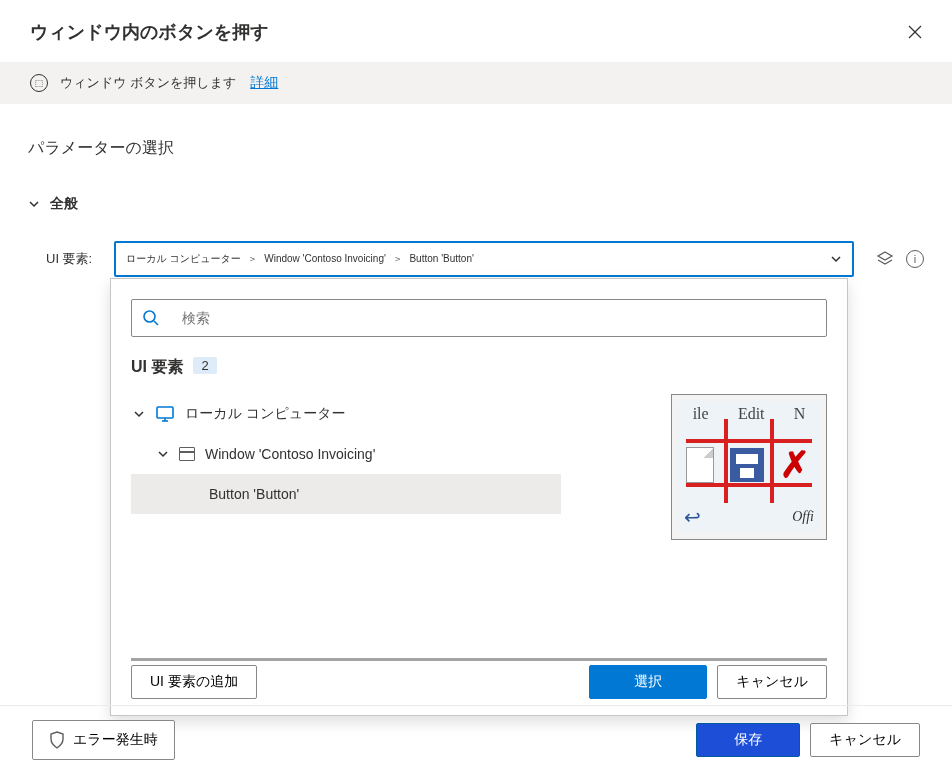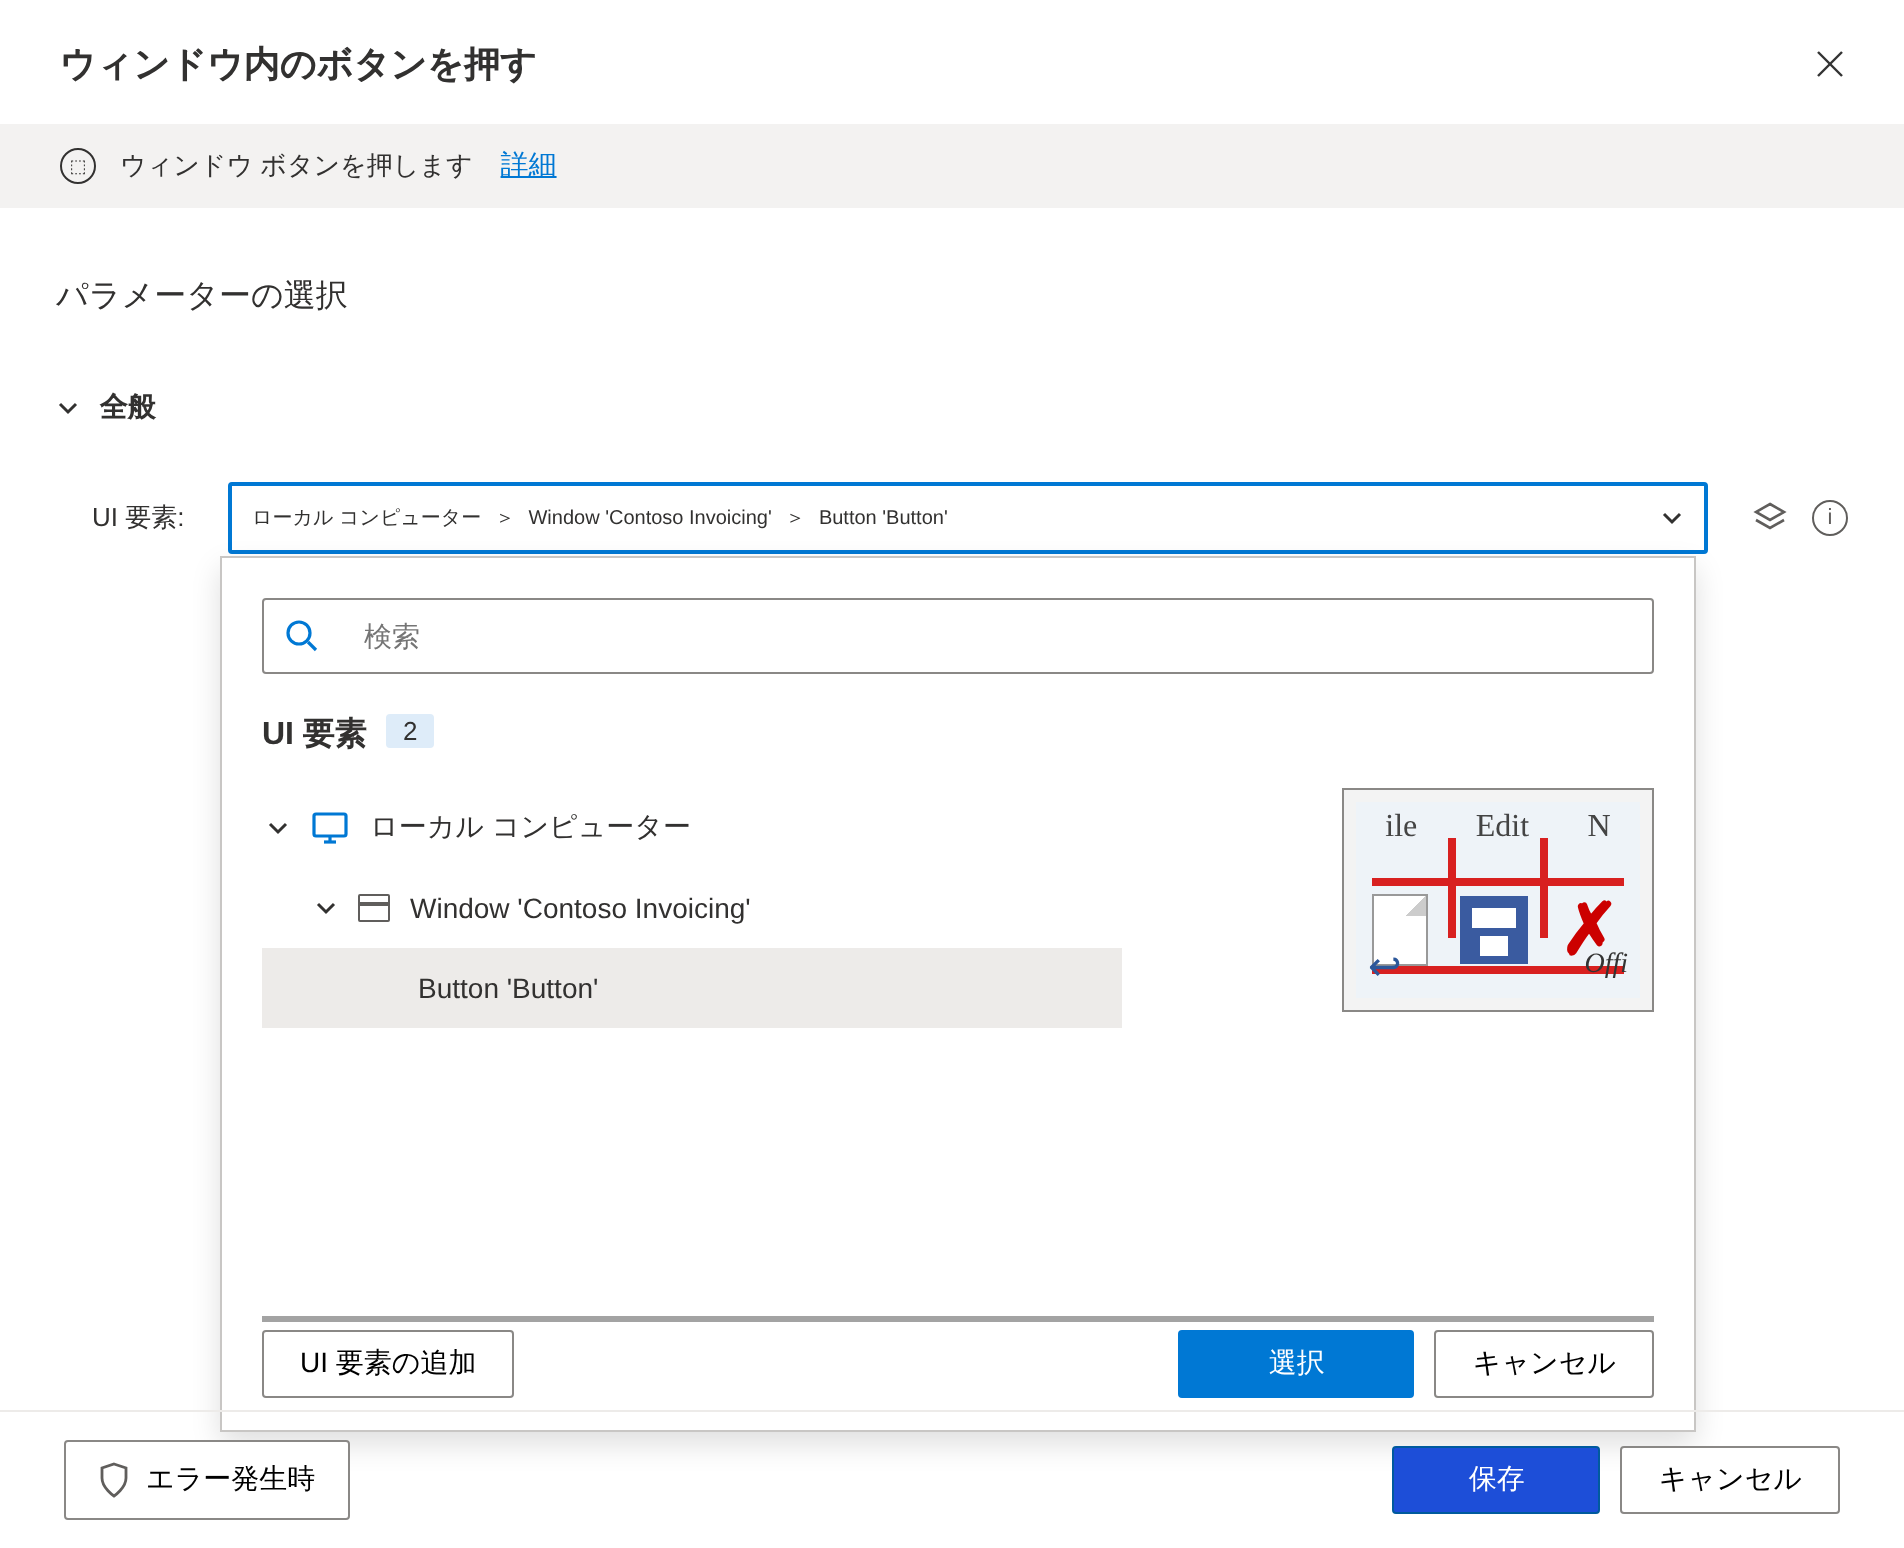--- a/index.html
+++ b/index.html
@@ -116,21 +116,21 @@
       font-size: 14px;
     }
     .tree-row.level-1 { padding-left: 26px; }
     .tree-row.level-2 { padding-left: 78px; background:#edebe9; max-width:430px; }
     .tree .monitor { color:#0078d4; }
     .tree .chev { width:12px; height:12px; }
     .win-icon { width:16px; height:14px; border:1.5px solid #605e5c; border-radius:1px; position:relative; }
     .win-icon::before { content:""; position:absolute; left:0; right:0; top:3px; height:1.5px; background:#605e5c; }
 
     .thumbnail {
-      width: 156px; height: 112px;
+      width: 156px; height: 146px;
       border:1px solid #8a8886;
       background:#f3f3f3;
       position:relative;
       overflow:hidden;
     }
     .thumb-inner { position:absolute; inset:6px; background:#eef3f8;}
     .thumb-menu { position:absolute; top:4px; left:0; right:0; display:flex; justify-content:space-around; font-size:16px; color:#444; font-family: "Times New Roman", serif; }
     .thumb-toolbar { position:absolute; top:34px; left:0; right:0; height:60px; display:flex; align-items:center; justify-content:space-around; }
     .thumb-doc { width:28px; height:36px; background:#fff; border:1px solid #999; position:relative;}
     .thumb-doc::after{content:"";position:absolute;top:0;right:0;width:10px;height:10px;background:linear-gradient(135deg,#fff 50%,#ccc 50%);}

